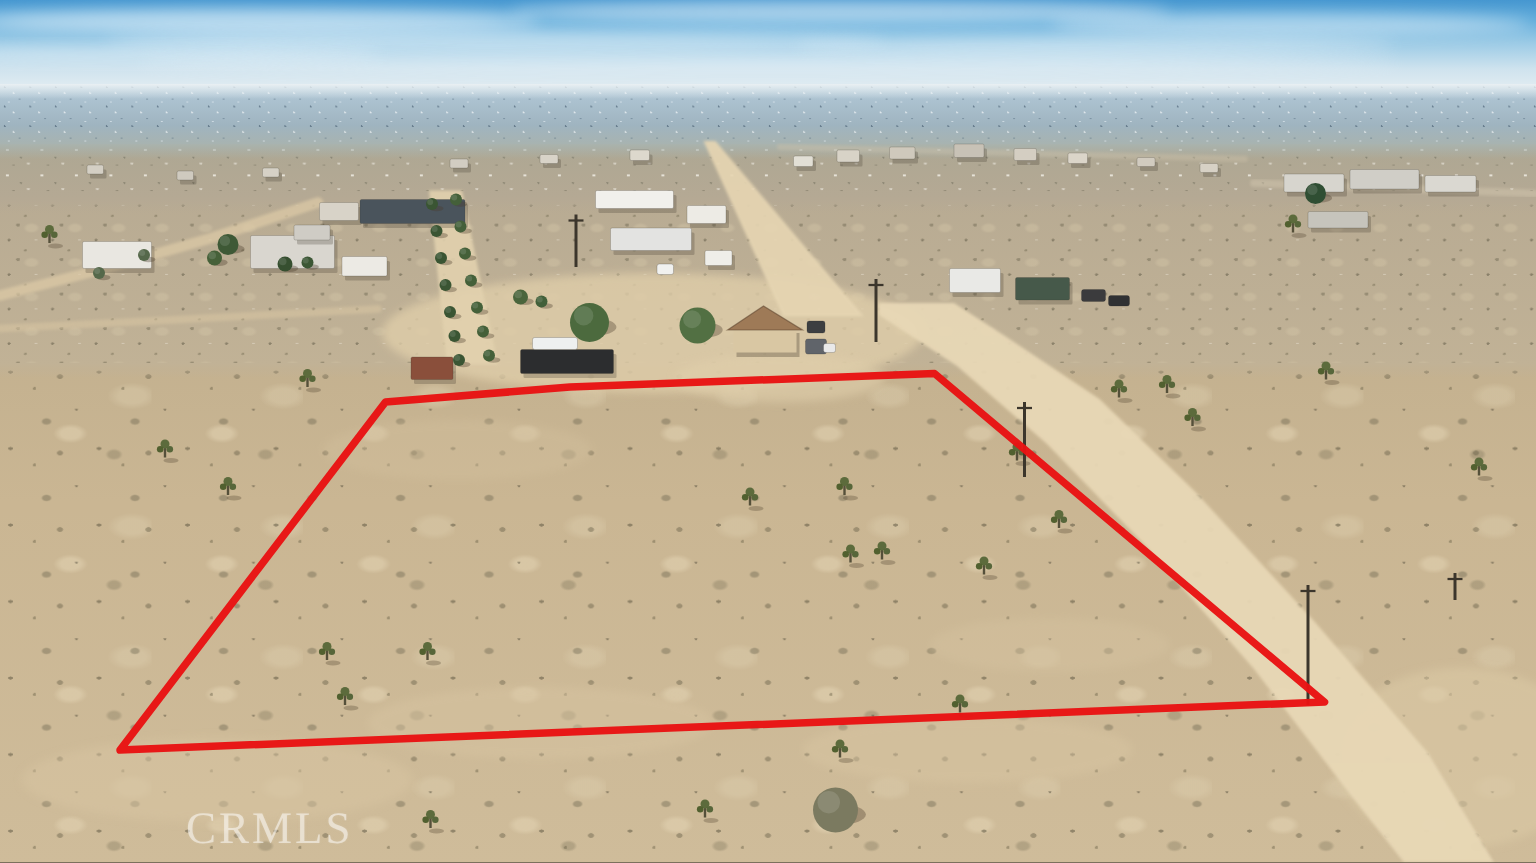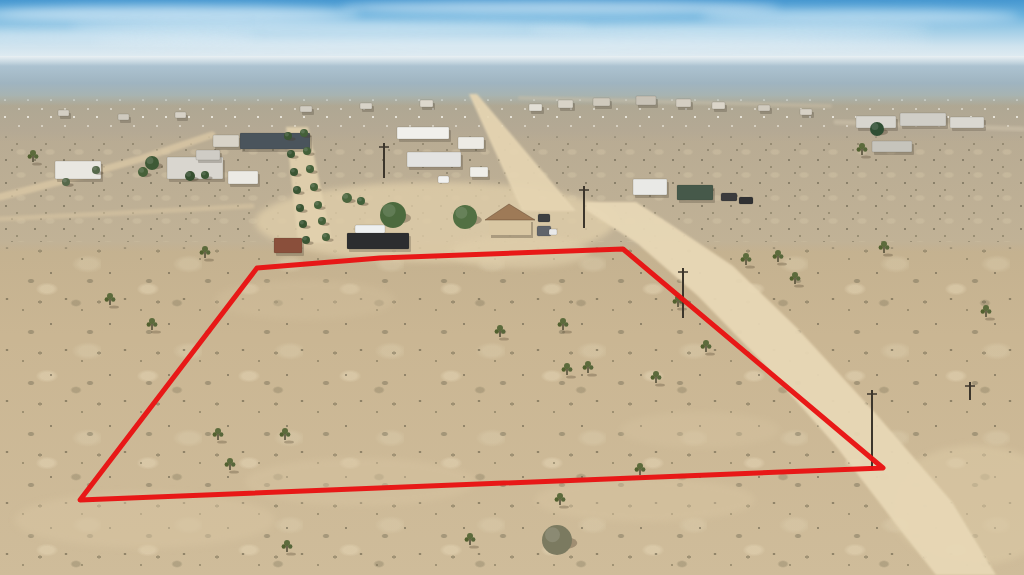--- a/index.html
+++ b/index.html
@@ -376,13 +376,14 @@
       <line x1="579" y1="190" x2="589" y2="190" stroke="#3c362c" stroke-width="1.5"></line>
       <line x1="683" y1="268" x2="683" y2="318" stroke="#3c362c" stroke-width="2"></line>
       <line x1="678" y1="272" x2="688" y2="272" stroke="#3c362c" stroke-width="1.5"></line>
       <line x1="872" y1="390" x2="872" y2="470" stroke="#3c362c" stroke-width="2"></line>
       <line x1="867" y1="394" x2="877" y2="394" stroke="#3c362c" stroke-width="1.5"></line>
       <line x1="970" y1="382" x2="970" y2="400" stroke="#3c362c" stroke-width="2"></line>
       <line x1="965" y1="386" x2="975" y2="386" stroke="#3c362c" stroke-width="1.5"></line>
       <polygon points="257,268 380,258 623,249 883,468 80,500" fill="none" stroke="#e81313" stroke-width="5" stroke-linejoin="round" stroke-linecap="round" opacity="0.97"></polygon>
     </svg>
 
+  <div id="watermark">CRMLS</div>
 </div>
 
 </body></html>

